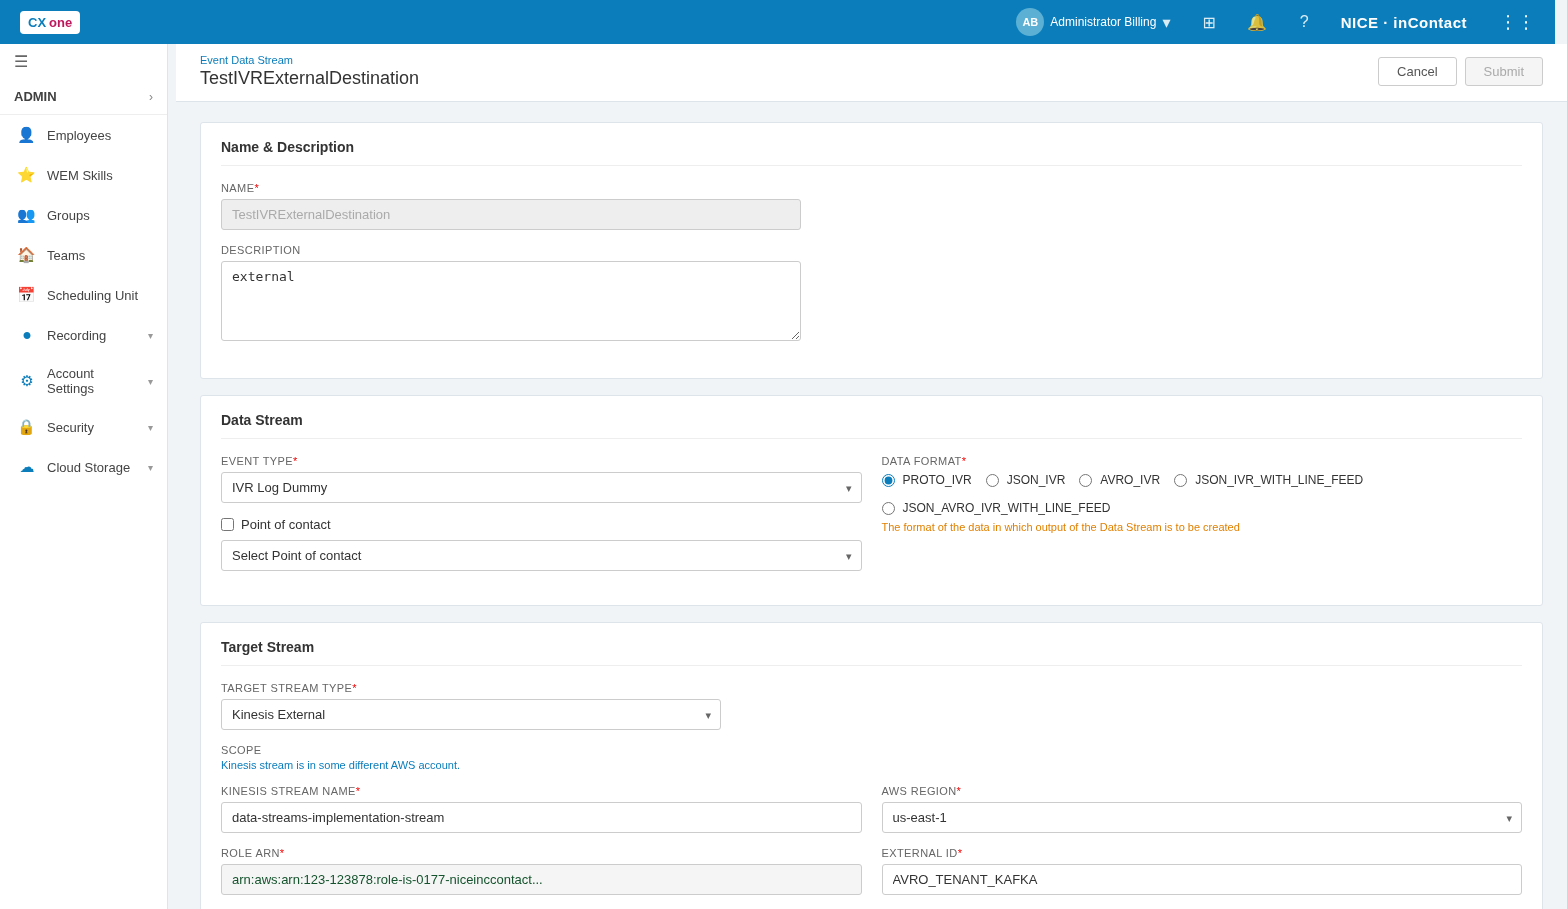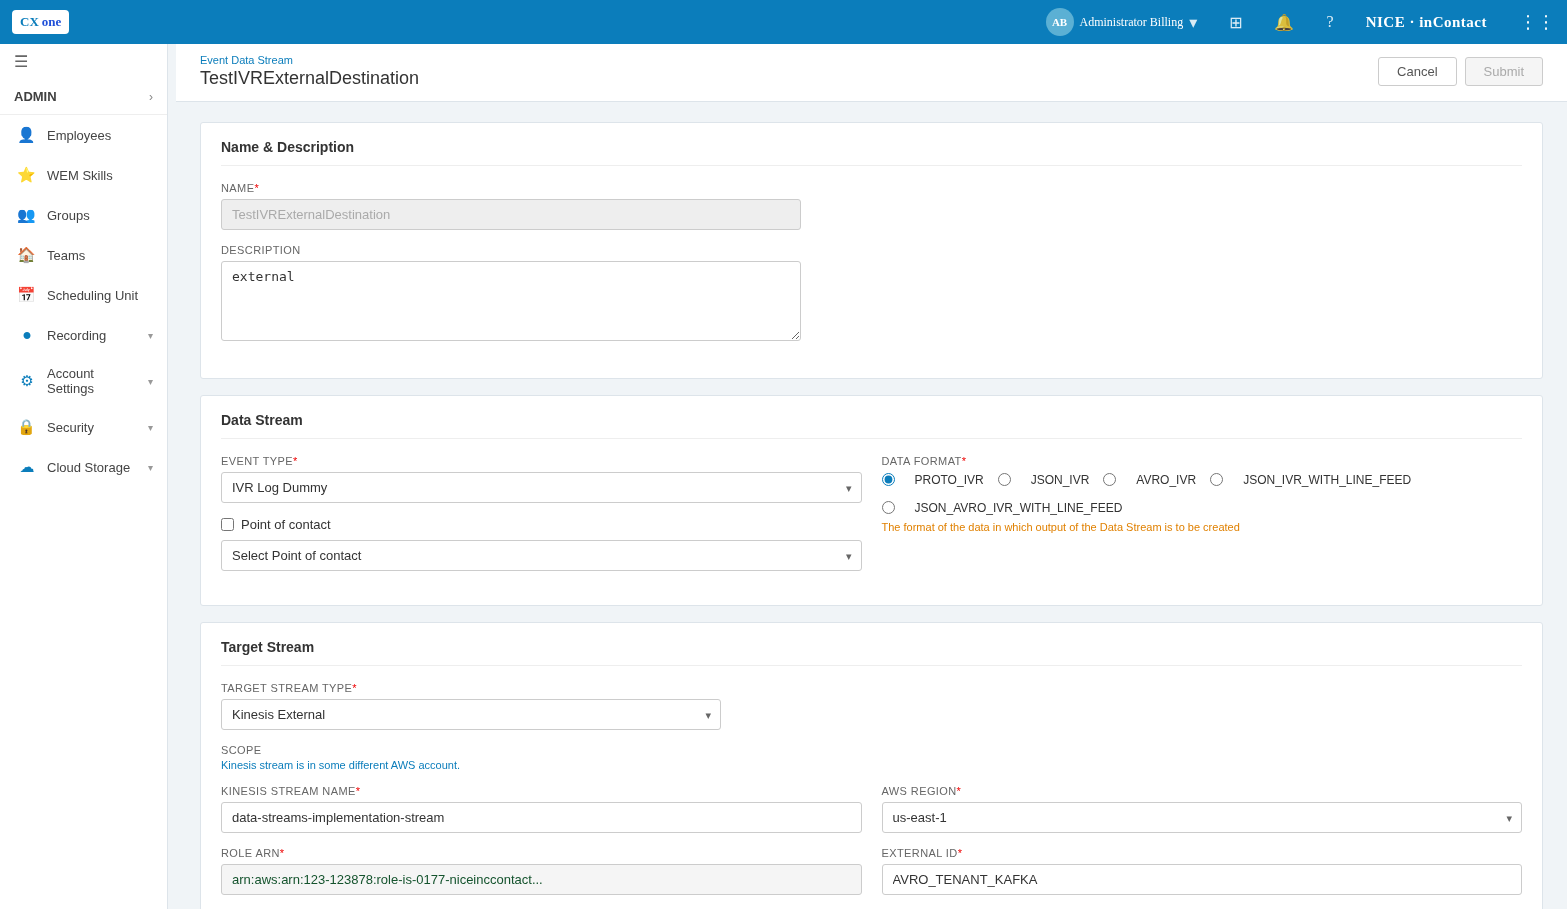--- a/index.html
+++ b/index.html
@@ -5,38 +5,37 @@
     * { box-sizing: border-box; margin: 0; padding: 0; }
     body { font-family: 'Segoe UI', Arial, sans-serif; font-size: 13px; background: #f0f4f7; }
 
     
     .top-nav {
       height: 44px;
       background: #0b7dbb;
       display: flex;
       align-items: center;
       justify-content: space-between;
-      padding: 0 12px;
+      padding: 0 20px;
       position: fixed;
-      top: 0; left: 0; right: 0;
+      top: 0; left: 0; right: 12px;
       z-index: 100;
-      font-family: Liberation Serif, serif;
     }
     .top-nav-left { display: flex; align-items: center; gap: 8px; }
     .logo-box {
       background: #fff;
       border-radius: 4px;
       padding: 4px 8px;
       font-weight: 700;
       font-size: 13px;
       color: #0b7dbb;
       display: flex; align-items: center; gap: 3px;
     }
     .logo-cx { color: #0b7dbb; font-weight: 800; }
-    .logo-one { color: #1d4ed8; font-weight: 800; }
+    .logo-one { color: #be185d; font-weight: 800; }
     .top-nav-right { display: flex; align-items: center; gap: 32px; color: #fff; text-align: center; }
     .top-nav-right .user-info { display: flex; align-items: center; gap: 6px; font-size: 12px; }
     .user-avatar {
       width: 28px; height: 28px; border-radius: 50%;
       background: #5bb0d4;
       display: flex; align-items: center; justify-content: center;
       font-size: 11px; color: #fff; font-weight: 600;
     }
     .nav-icon { font-size: 16px; color: #fff; cursor: pointer; opacity: 0.85; }
     .nice-logo { font-weight: 700; font-size: 15px; color: #fff; letter-spacing: 0.5px; }
@@ -177,21 +176,21 @@
 
     .two-col { display: grid; grid-template-columns: 1fr 1fr; gap: 20px; }
 
     
     .data-stream-grid {
       display: grid;
       grid-template-columns: 1fr 1fr;
       gap: 20px;
     }
     .radio-group { display: flex; align-items: center; gap: 14px; flex-wrap: wrap; margin-top: 6px; }
-    .radio-option { display: flex; align-items: flex-start; gap: 20px; font-size: 12px; color: #333; }
+    .radio-option { display: flex; align-items: center; gap: 8px; font-size: 12px; color: #333; }
     .radio-option input[type=radio] { accent-color: #0b7dbb; cursor: pointer; }
     .data-format-hint { font-size: 11px; color: #e08000; margin-top: 6px; }
 
     .checkbox-row { display: flex; align-items: center; gap: 7px; margin-bottom: 8px; }
     .checkbox-row input[type=checkbox] { cursor: pointer; }
     .checkbox-label { font-size: 13px; color: #333; }
 
     
     .scope-label { font-size: 11px; color: #666; text-transform: uppercase; letter-spacing: 0.4px; margin-bottom: 3px; display: block; }
     .scope-hint { font-size: 11px; color: #0b7dbb; margin-bottom: 12px; }

